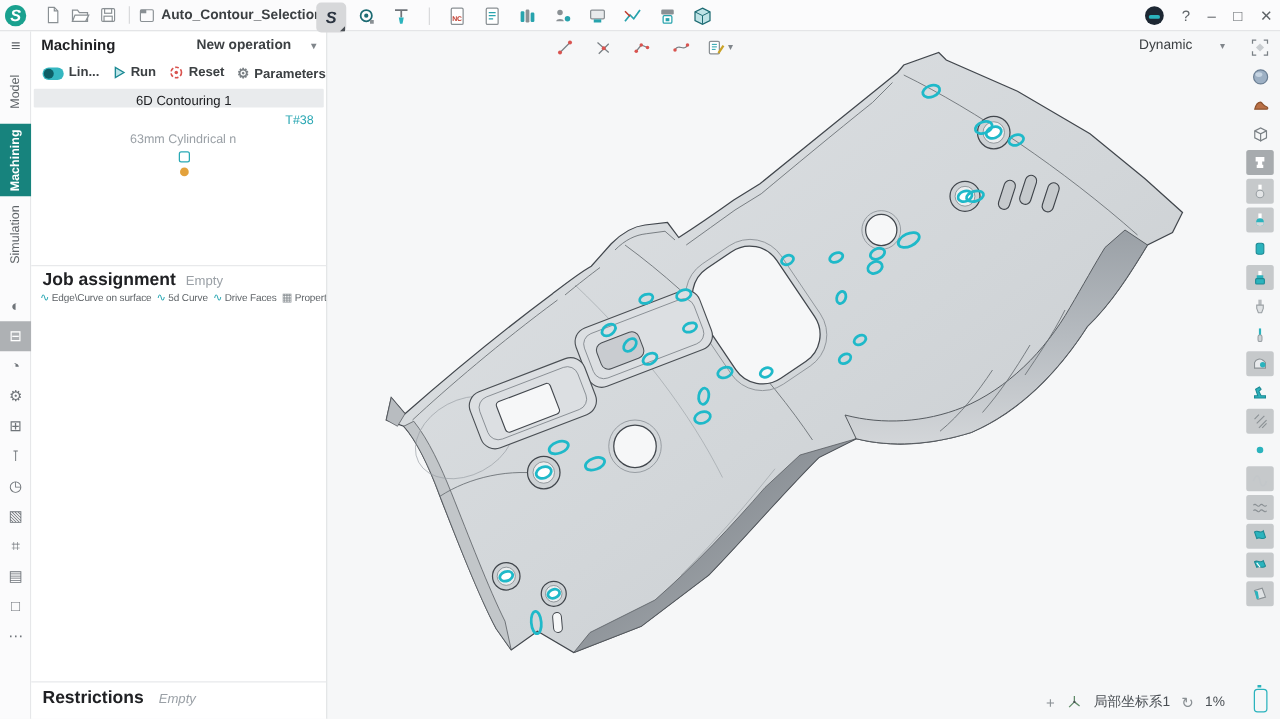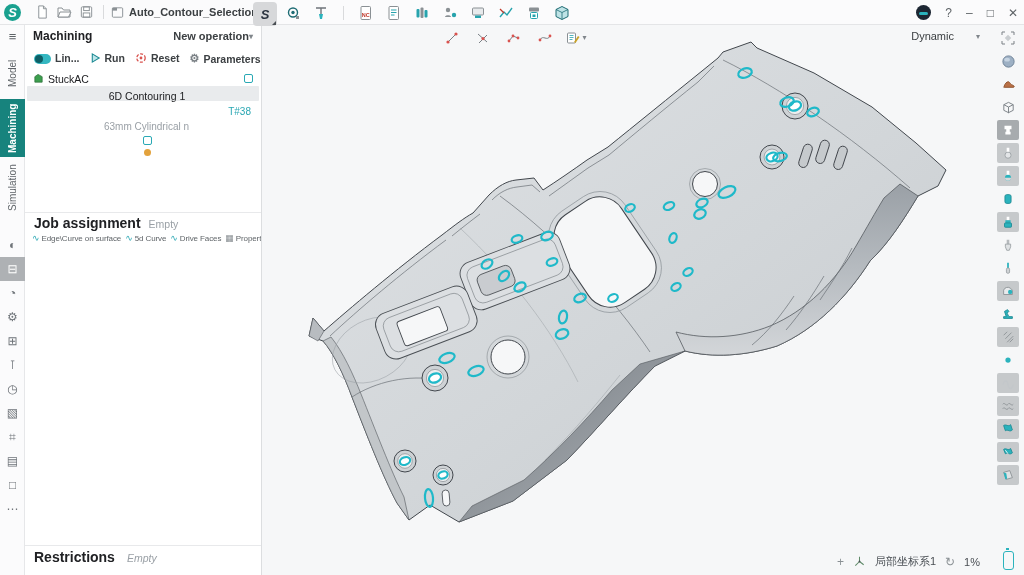--- a/index.html
+++ b/index.html
@@ -41,21 +41,21 @@
   .sicon{width:25px;height:24px;display:flex;align-items:center;justify-content:center;
     color:#6f7479;font-size:12px;background:none;border:none;padding:0;}
   .sicon.selected{background:#aeb1b4;color:#fff;}
 
   
   #panel{position:absolute;left:25px;top:25px;width:237px;height:550px;background:#fff;
     border-right:1px solid #dcdee0;}
   #panel-header{position:absolute;left:0;top:0;width:100%;height:22px;display:flex;
     align-items:center;padding:0 8px;}
   #panel-title{font-size:12px;font-weight:bold;color:#202124;}
-  #new-op{margin-left:auto;display:flex;align-items:center;gap:0;background:none;border:none;
+  #new-op{margin-left:auto;display:flex;align-items:center;gap:16px;background:none;border:none;
     font-size:11px;font-weight:600;color:#3c4043;padding:0;}
   .caret{font-size:8px;color:#80868b;}
   #panel-toolbar{position:absolute;left:0;top:24px;width:100%;height:18px;display:flex;
     align-items:center;gap:10px;padding:0 9px;font-size:10.5px;color:#3c4043;}
   .ptool{display:flex;align-items:flex-end;gap:4px;background:none;border:none;padding:0;
     font-size:10.5px;color:#3c4043;font-weight:bold;}
   #toggle{width:17px;height:10px;border-radius:5px;background:#35b7c1;position:relative;}
   #toggle::after{content:'';position:absolute;left:1px;top:1px;width:8px;height:8px;
     border-radius:50%;background:#0e5f66;}
   #tree{position:absolute;left:0;top:46px;width:100%;}
@@ -265,27 +265,20 @@
         </svg>
       <span>Reset</span>
     </button>
     <button class="ptool">
       <span style="color:#7a8085;font-size:11px">⚙</span>
       <span>Parameters</span>
     </button>
   </div>
 
   <div id="tree">
-    <div class="trow">
-      <svg width="11" height="11" viewBox="0 0 12 12">
-          <path d="M2 10V4l3.5-2.5L10 4v6z" fill="#3c9f4e" stroke="#2c6e38" stroke-width="0.8"></path>
-        </svg>
-      <span>StuckAC</span>
-      <span class="cbox" style="margin-left:auto"></span>
-    </div>
     <div class="trow selected">
       <svg width="11" height="11" viewBox="0 0 12 12">
           <rect x="1" y="2" width="4" height="8" fill="#5b6bbf"></rect>
           <path d="M6 2.5l5 3.5-5 3.5z" fill="#2bb3bd"></path>
         </svg>
       <span>6D Contouring 1</span>
       <span id="op-tool" style="margin-left:auto">T#38</span>
       <span id="op-desc">63mm Cylindrical n</span>
       <span class="cbox"></span>
       <span class="odot"></span>

